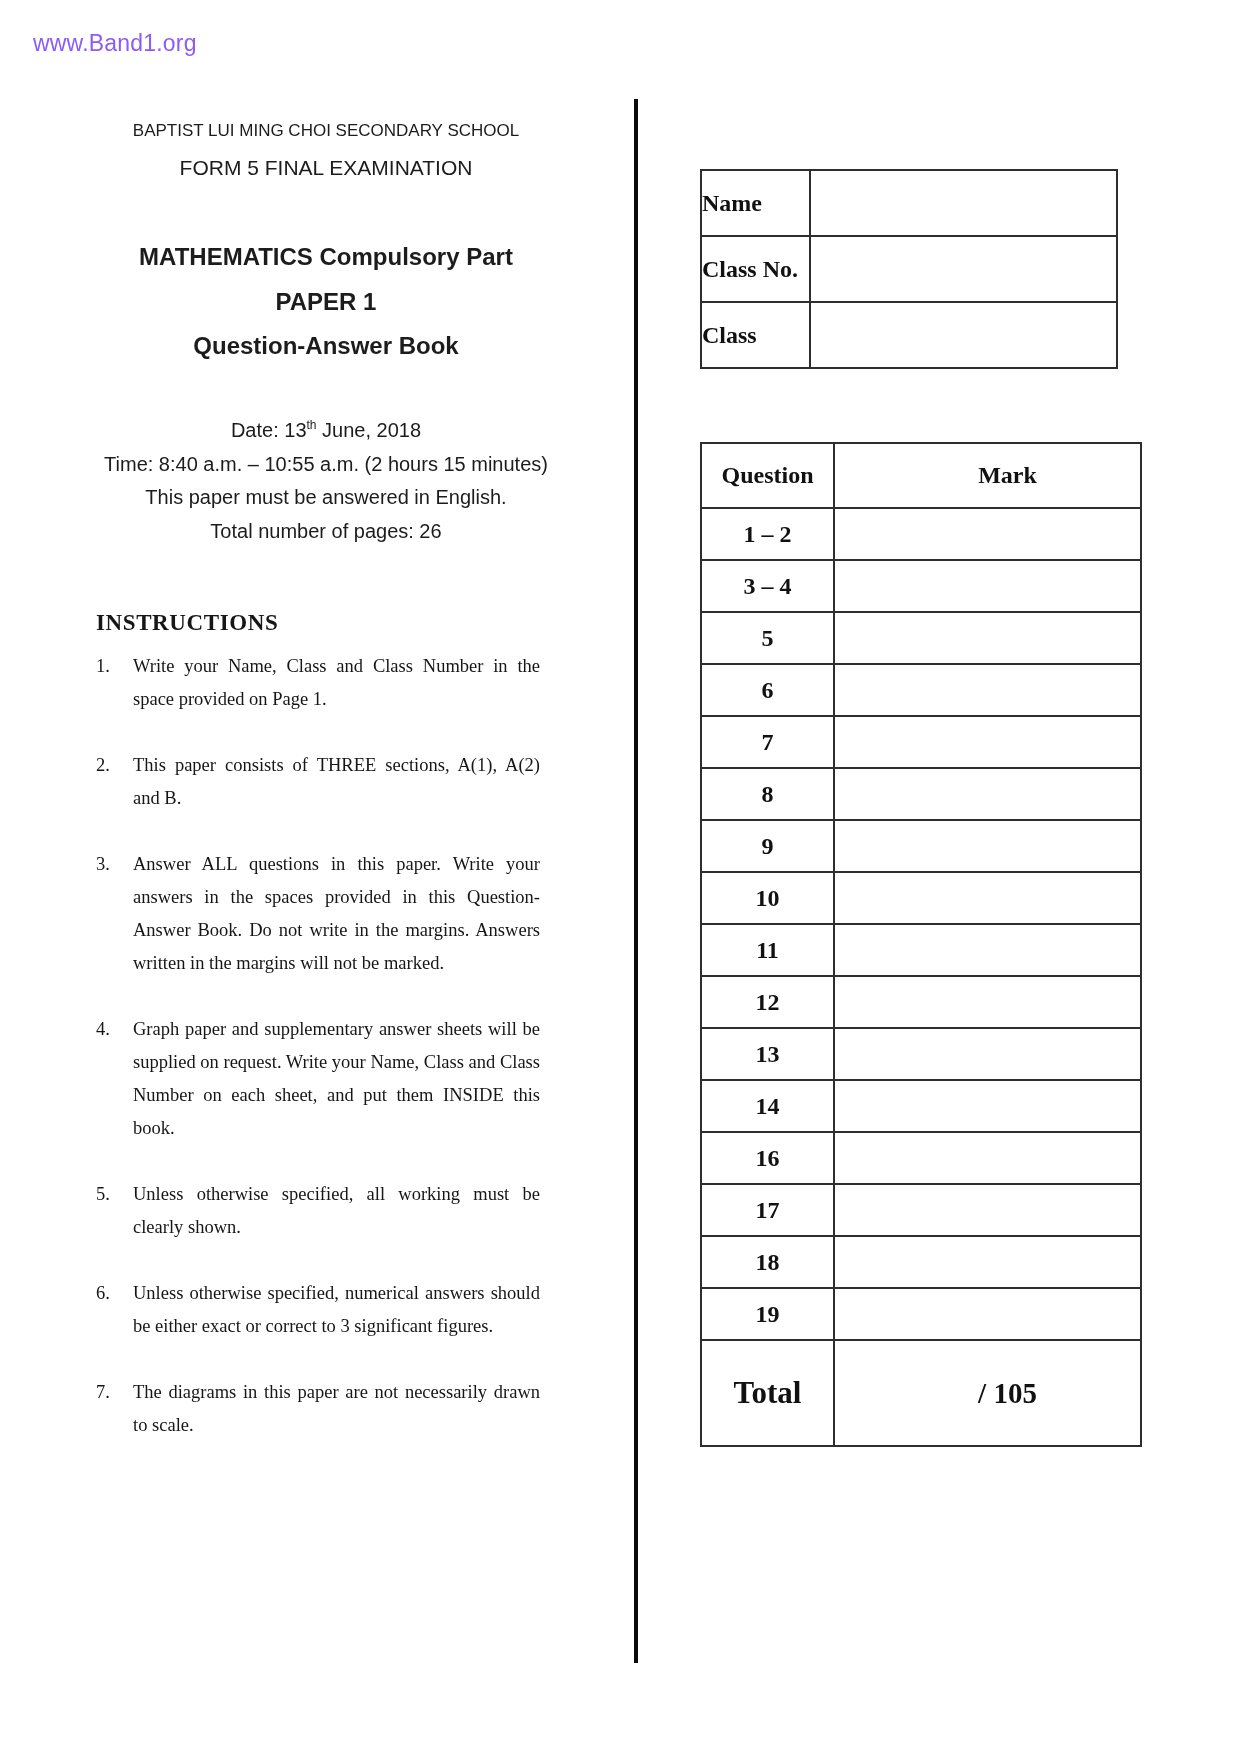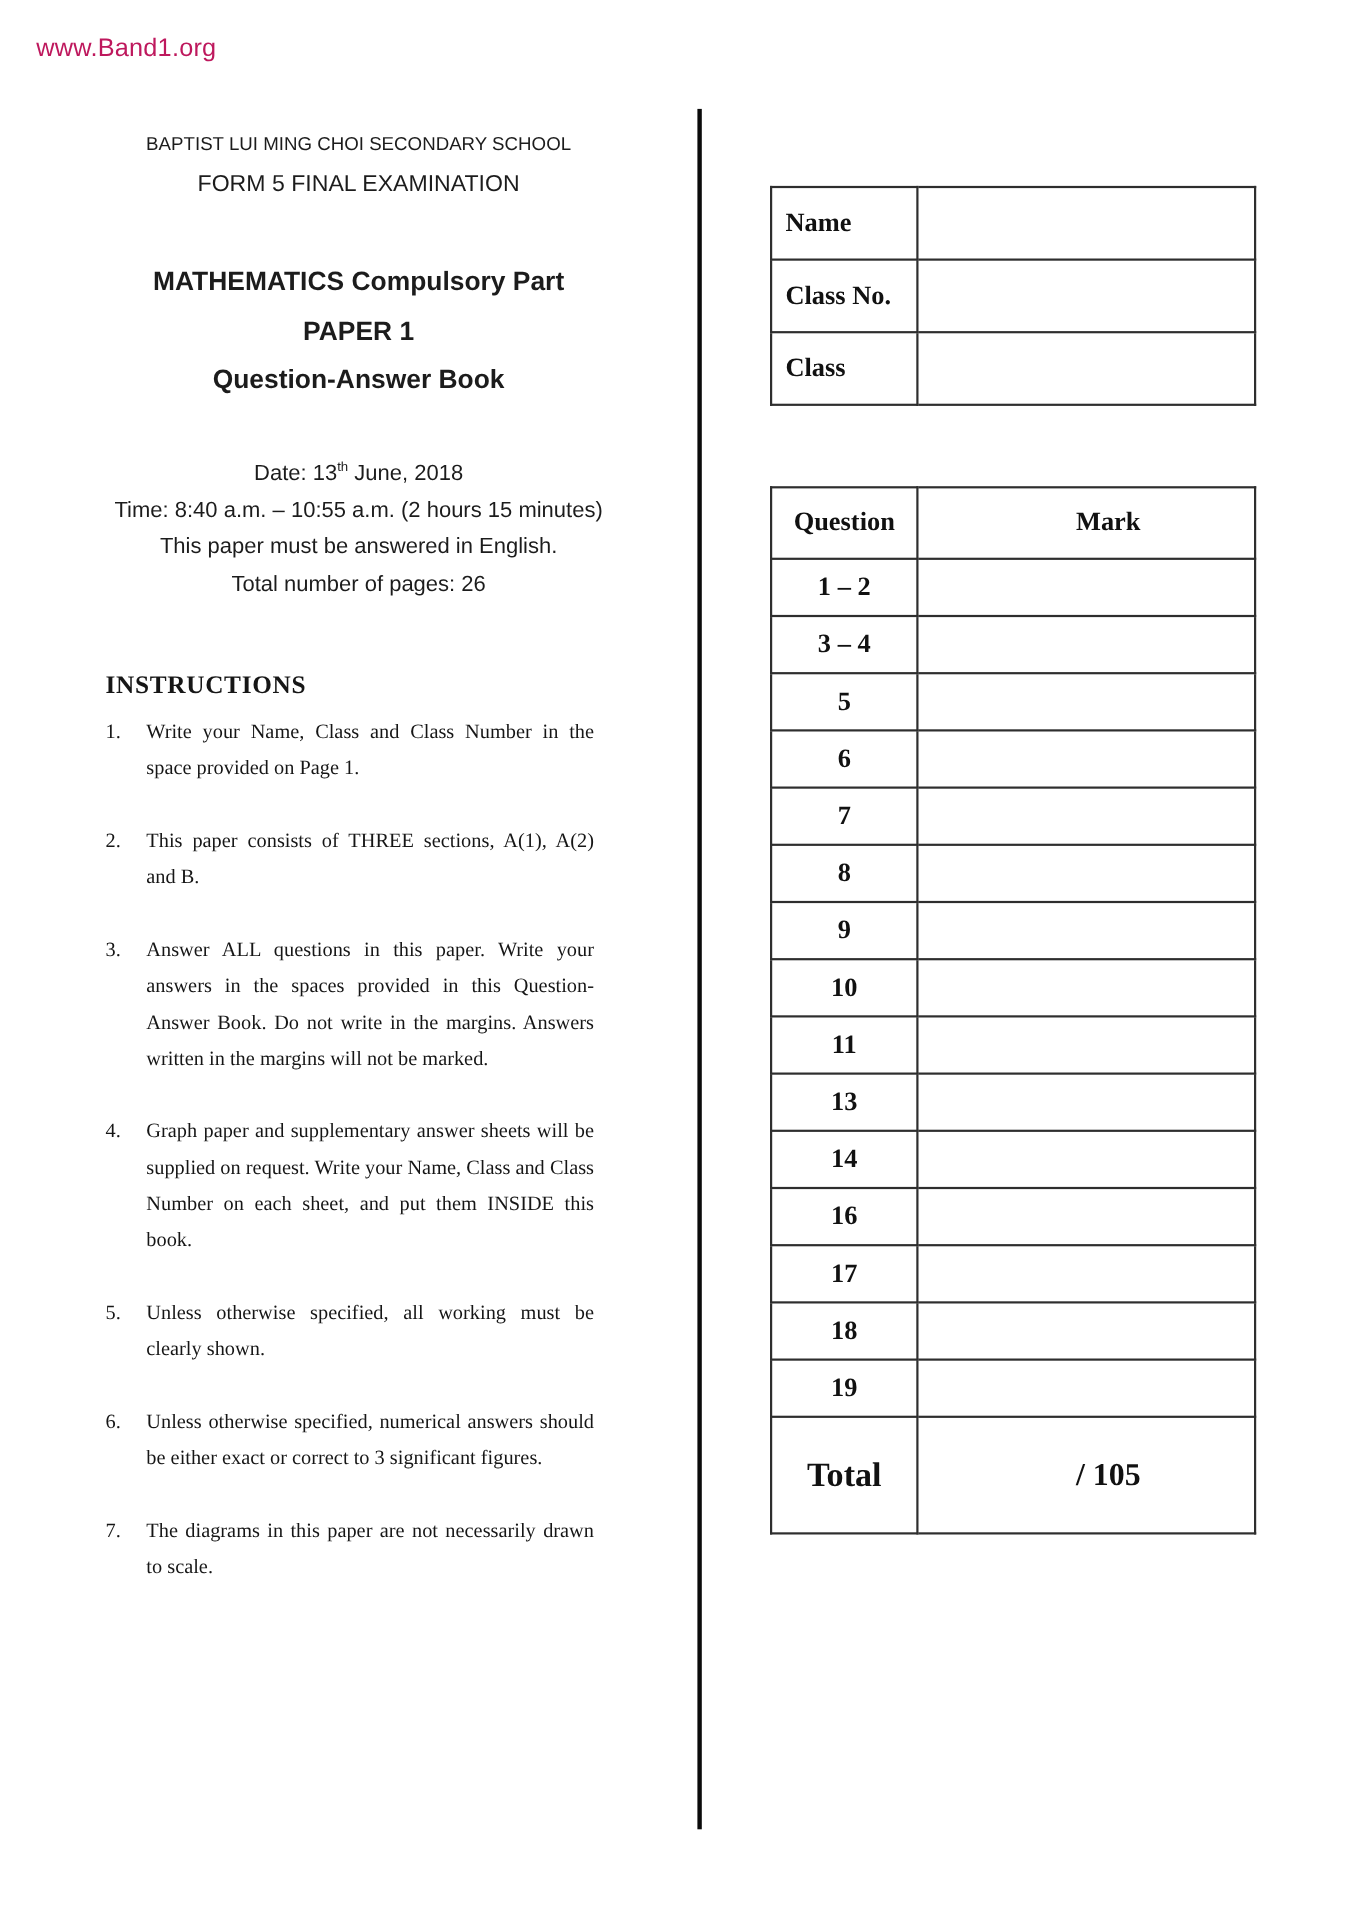--- a/index.html
+++ b/index.html
@@ -6,21 +6,21 @@
   html, body { background: #ffffff; }
   body {
     width: 1240px; height: 1754px;
     position: relative;
     overflow: hidden;
     font-family: "Liberation Sans", sans-serif;
     color: #1c1c1c;
   }
   .watermark {
     position: absolute; left: 33px; top: 30px;
-    font-size: 23px; letter-spacing: 0.2px; color: #be185d;
+    font-size: 23px; letter-spacing: 0.2px; color: #8b5cf6;
   }
   
   .hdr {
     position: absolute; left: 88px; width: 476px;
     text-align: center; white-space: nowrap;
   }
   .hdr-school { top: 121px; font-size: 17px; }
   .hdr-exam   { top: 156px; font-size: 21px; }
   .hdr-subject{ top: 243px; font-size: 24px; font-weight: bold; }
   .hdr-paper  { top: 288px; font-size: 24px; font-weight: bold; }
@@ -51,21 +51,21 @@
   }
   
   table.grid {
     position: absolute; left: 700px;
     border-collapse: collapse; table-layout: fixed;
     font-family: "Liberation Serif", serif; color: #111;
   }
   table.grid td { border: 2px solid #2e2e2e; vertical-align: middle; background: #fff; }
   .student-table { top: 169px; }
   .student-table td.label-cell {
-    width: 133px; padding-left: 12px;
+    width: 109px; 
     font-weight: bold; font-size: 24px;
   }
   .student-table td.value-cell { width: 307px; }
   .student-table tr { height: 66px; }
   .mark-table { top: 442px; }
   .mark-table td.q-col { width: 133px; text-align: center; font-weight: bold; font-size: 24px; }
   .mark-table td.m-col { width: 307px; text-align: center; font-weight: bold; font-size: 24px; padding-left: 40px; }
   .mark-table tr.head-row  { height: 65px; }
   .mark-table tr.data-row  { height: 52px; }
   .mark-table tr.total-row { height: 106px; }
@@ -178,20 +178,24 @@
   </tr>
   <tr class="data-row">
     <td class="q-col">10</td>
     <td class="m-col"></td>
   </tr>
   <tr class="data-row">
     <td class="q-col">11</td>
     <td class="m-col"></td>
   </tr>
   <tr class="data-row">
+    <td class="q-col">12</td>
+    <td class="m-col"></td>
+  </tr>
+  <tr class="data-row">
     <td class="q-col">13</td>
     <td class="m-col"></td>
   </tr>
   <tr class="data-row">
     <td class="q-col">14</td>
     <td class="m-col"></td>
   </tr>
   <tr class="data-row">
     <td class="q-col">16</td>
     <td class="m-col"></td>

